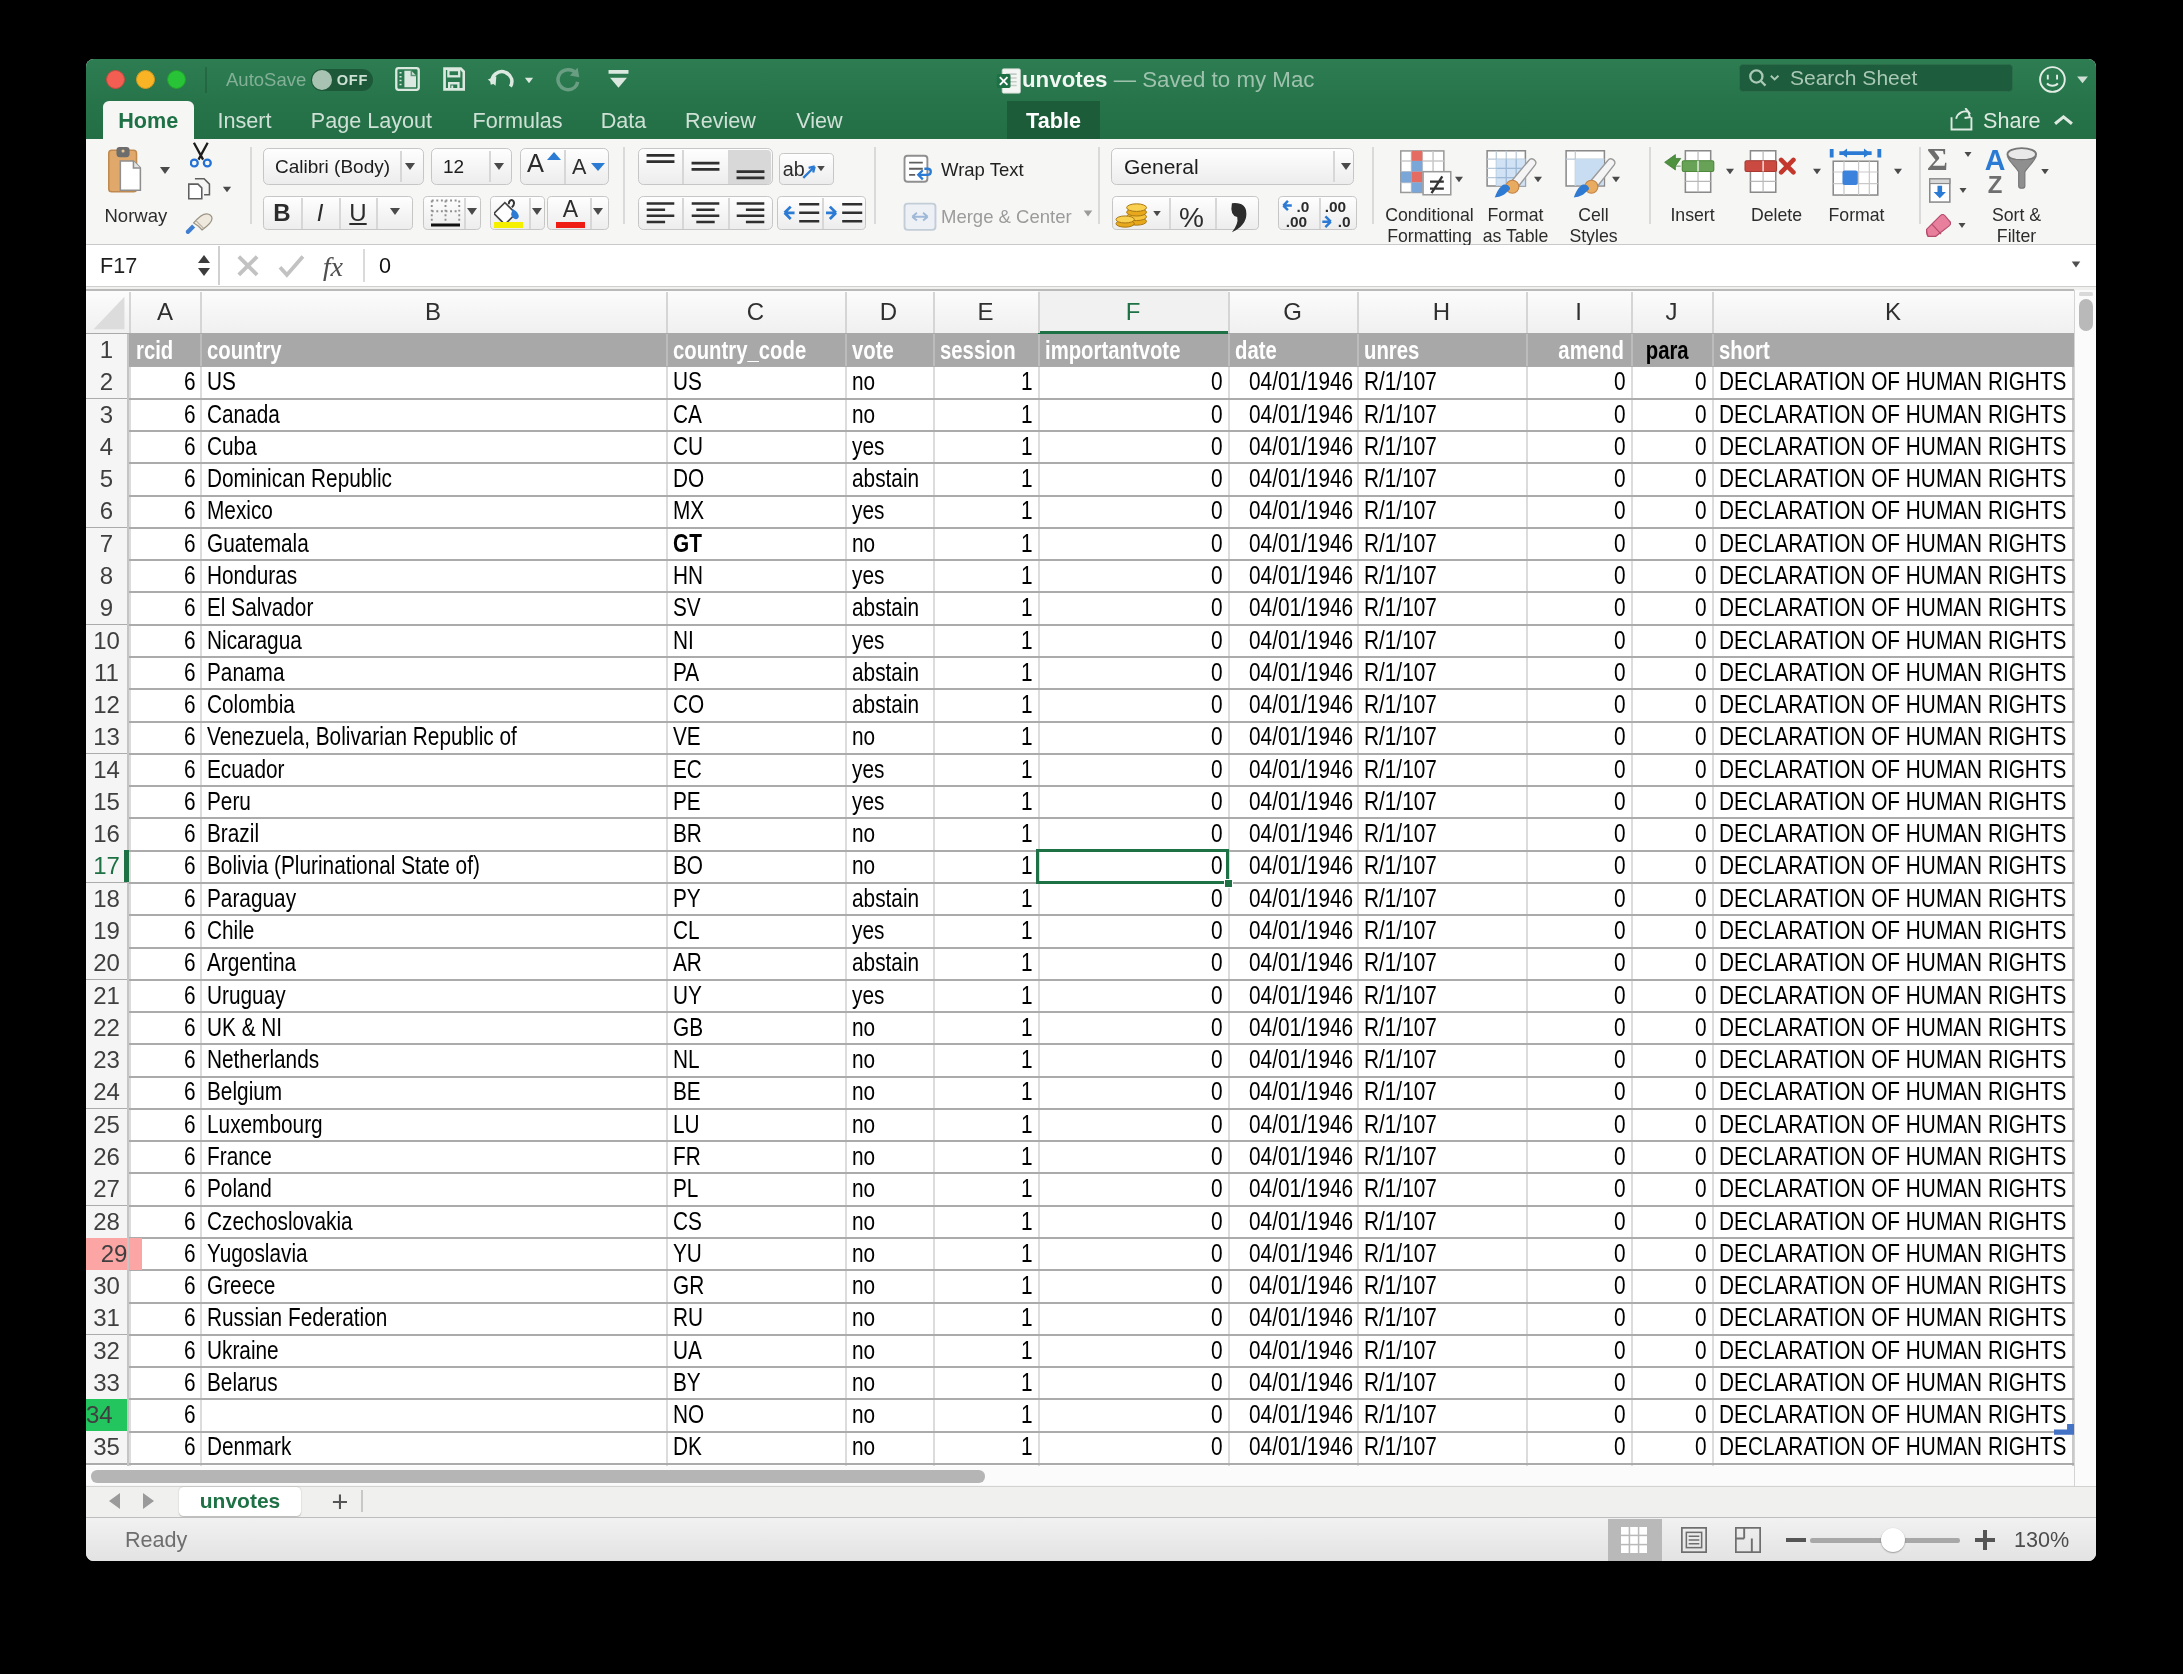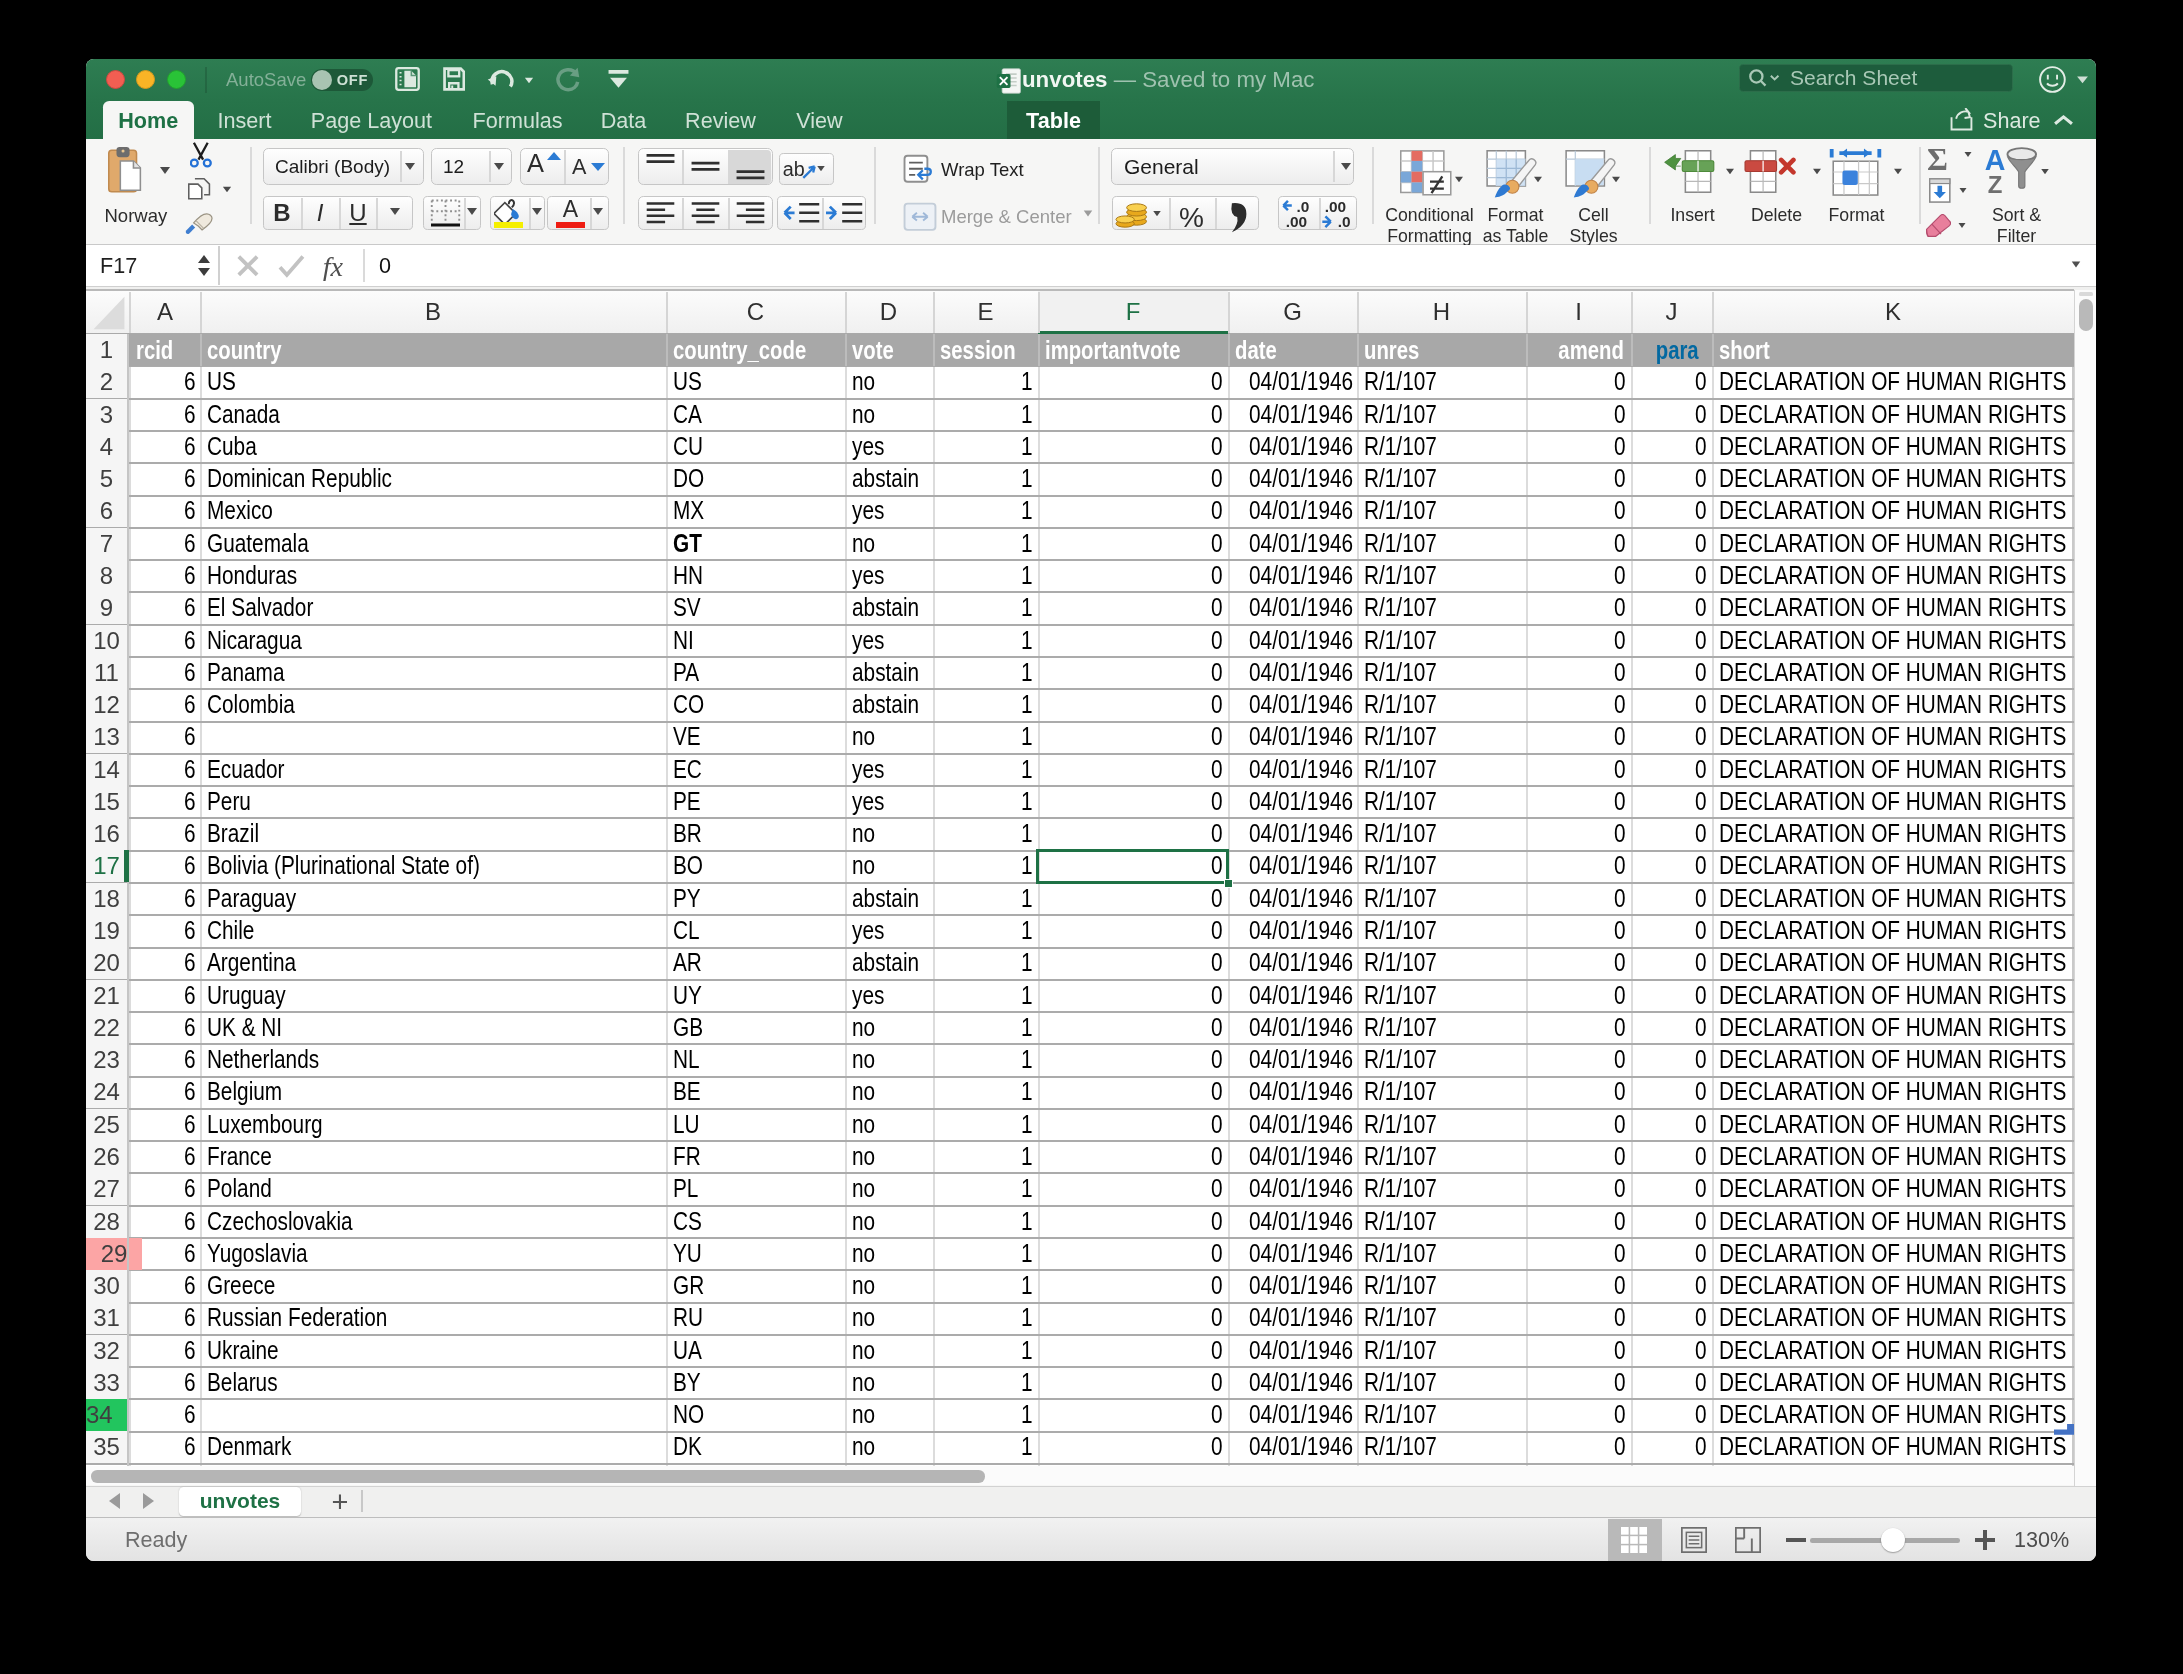--- a/index.html
+++ b/index.html
@@ -440,21 +440,21 @@
       </div>
 <div class="cell" style="left:1142px;top:0px;width:129px;height:32px;padding-left:7px;color:#fff;font-weight:bold;font-size:25.4px;">
         <span class="sx">date</span>
       </div>
 <div class="cell" style="left:1271px;top:0px;width:169px;height:32px;padding-left:7px;color:#fff;font-weight:bold;font-size:25.4px;">
         <span class="sx">unres</span>
       </div>
 <div class="cell num" style="left:1440px;top:0px;width:105px;height:32px;padding-right:7px;justify-content:flex-end;color:#fff;font-weight:bold;font-size:25.4px;">
         <span class="sx">amend</span>
       </div>
-<div class="cell num" style="left:1545px;top:0px;width:81px;height:32px;padding-right:13px;justify-content:flex-end;color:#0369a1;font-weight:bold;font-size:25.4px;">
+<div class="cell num" style="left:1545px;top:0px;width:81px;height:32px;padding-right:23px;justify-content:flex-end;color:#000000;font-weight:bold;font-size:25.4px;">
         <span class="sx">para</span>
       </div>
 <div class="cell" style="left:1626px;top:0px;width:362px;height:32px;padding-left:7px;color:#fff;font-weight:bold;font-size:25.4px;">
         <span class="sx">short</span>
       </div>
 <div class="abs" style="left:114px;top:0px;width:1.5px;height:32px;background:#bcbcbc;"></div>
 <div class="abs" style="left:580px;top:0px;width:1.5px;height:32px;background:#bcbcbc;"></div>
 <div class="abs" style="left:759px;top:0px;width:1.5px;height:32px;background:#bcbcbc;"></div>
 <div class="abs" style="left:847px;top:0px;width:1.5px;height:32px;background:#bcbcbc;"></div>
 <div class="abs" style="left:952px;top:0px;width:1.5px;height:32px;background:#bcbcbc;"></div>
@@ -894,20 +894,23 @@
       </div>
 <div class="cell num" style="left:1545px;top:355px;width:81px;height:31.5px;padding-right:5.4px;">
         <span class="sx">0</span>
       </div>
 <div class="cell" style="left:1626px;top:355px;width:362px;height:31.5px;padding-left:7px;">
         <span class="sx">DECLARATION OF HUMAN RIGHTS</span>
       </div>
 <div class="cell num" style="left:43px;top:387px;width:72px;height:31.5px;padding-right:5.4px;">
         <span class="sx">6</span>
       </div>
+<div class="cell" style="left:114px;top:387px;width:466px;height:31.5px;padding-left:7px;">
+        <span class="sx">Venezuela, Bolivarian Republic of</span>
+      </div>
 <div class="cell" style="left:580px;top:387px;width:179px;height:31.5px;padding-left:7px;">
         <span class="sx">VE</span>
       </div>
 <div class="cell" style="left:759px;top:387px;width:87px;height:31.5px;padding-left:7px;">
         <span class="sx">no</span>
       </div>
 <div class="cell num" style="left:847px;top:387px;width:105px;height:31.5px;padding-right:5.4px;">
         <span class="sx">1</span>
       </div>
 <div class="cell num" style="left:952px;top:387px;width:190px;height:31.5px;padding-right:5.4px;">

